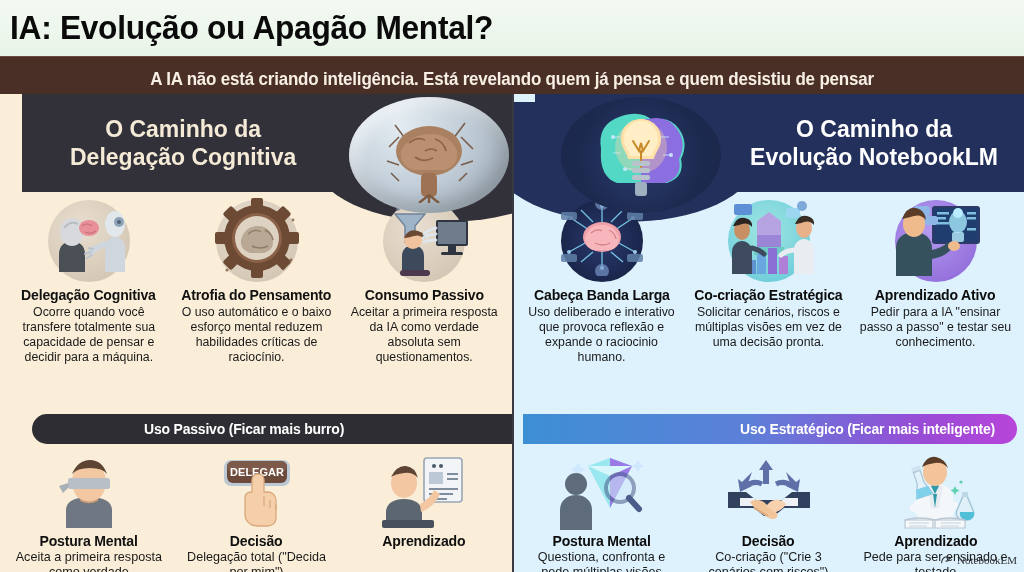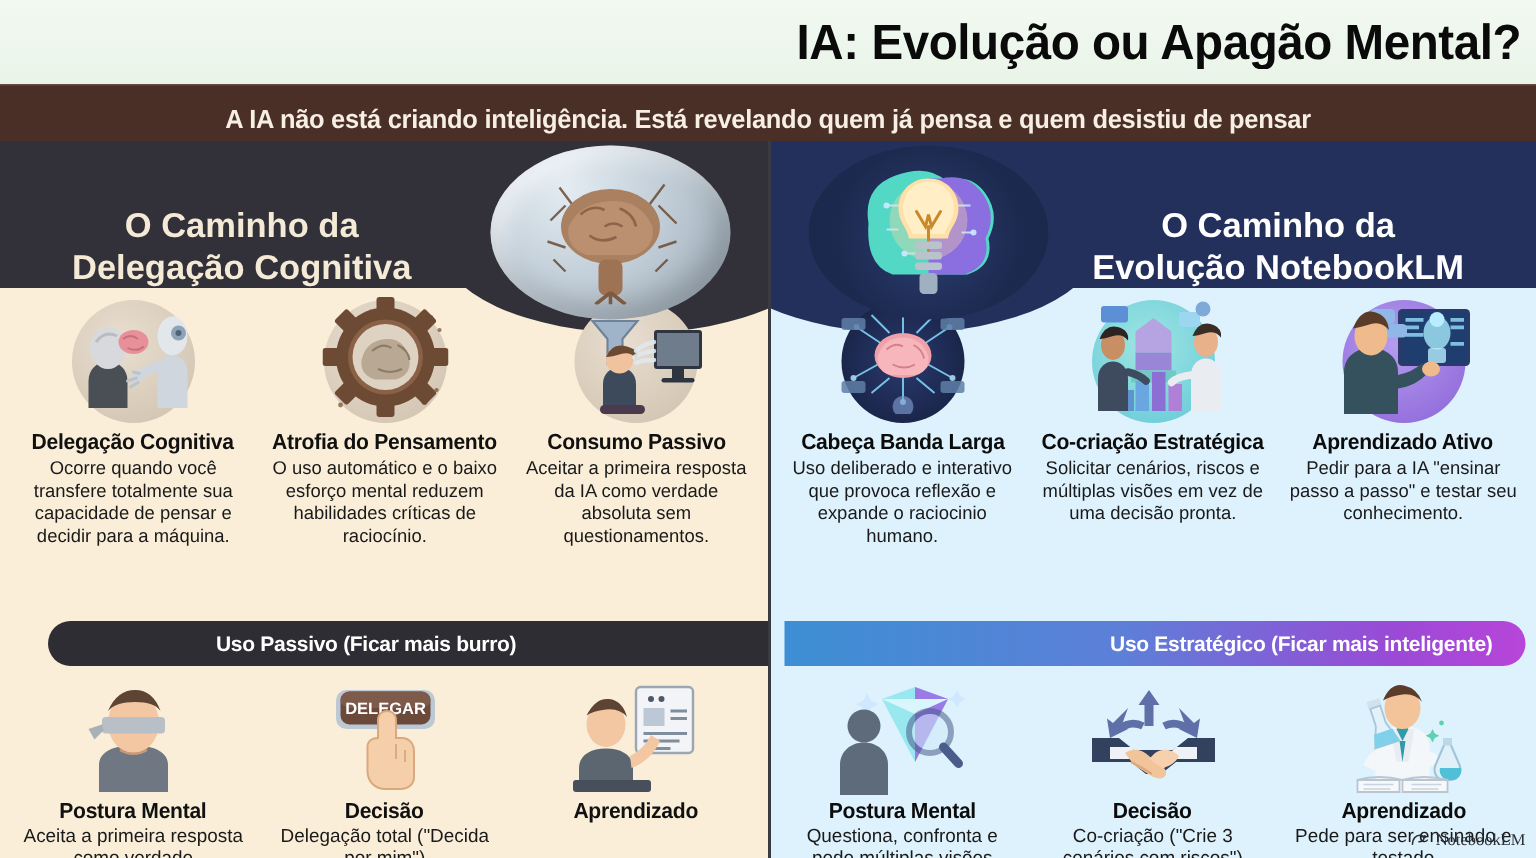--- a/index.html
+++ b/index.html
@@ -7,21 +7,21 @@
   body {
     font-family:"Liberation Sans", sans-serif;
     background:#eef6ee;
     position:relative;
   }
 
   
   .title-bar{
     height:56px; width:100%;
     background:linear-gradient(180deg,#f2f9f1 0%,#e9f4e8 100%);
-    display:flex; align-items:center; justify-content:flex-end;
+    display:flex; align-items:center; justify-content:flex-start;
   }
   .title-bar h1{
     font-size:33px; font-weight:bold; color:#0a0a0a;
     letter-spacing:-0.3px; transform:scaleX(0.96);
   }
 
   
   .subtitle-bar{
     height:48px; width:100%;
     background:#4a2f27;
@@ -44,21 +44,21 @@
   .side-right{ width:511px; background:#ddf2fd; }
 
   .vdiv{
     position:absolute; top:94px; left:512px; width:2px; height:478px;
     background:#3a3a42; z-index:40;
   }
 
   
   .panel-head{
     position:relative; height:98px; width:100%;
-    display:flex; align-items:flex-end;
+    display:flex; align-items:center;margin-left:22px;
   }
   .panel-head.left  { background:#32313a; justify-content:flex-start; padding-left:48px; }
   .panel-head.right { background:#23305c; justify-content:flex-end;  padding-right:48px; }
 
   .panel-head.left::after{
     content:""; position:absolute; bottom:-30px; right:-40px;
     width:260px; height:120px; background:#32313a;
     border-radius:0 0 130px 130px/0 0 60px 60px;
   }
   .panel-head.right::after{

